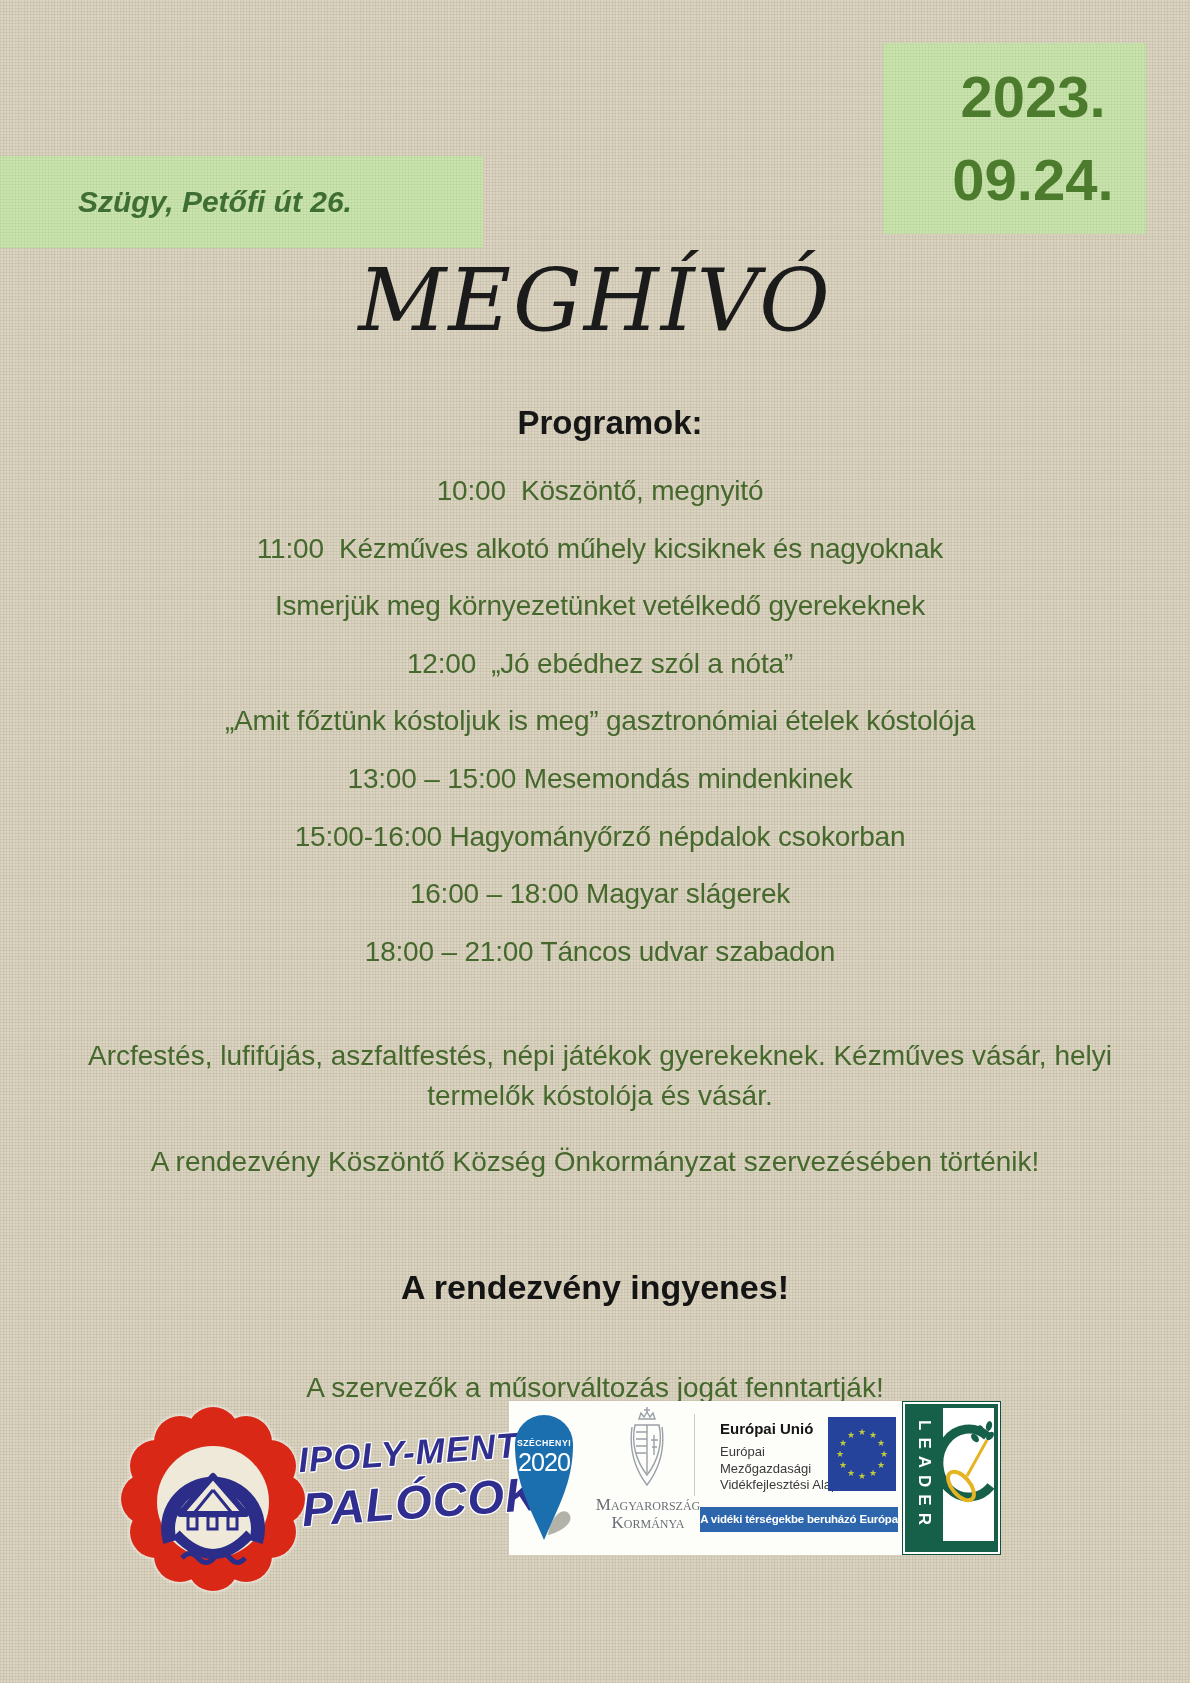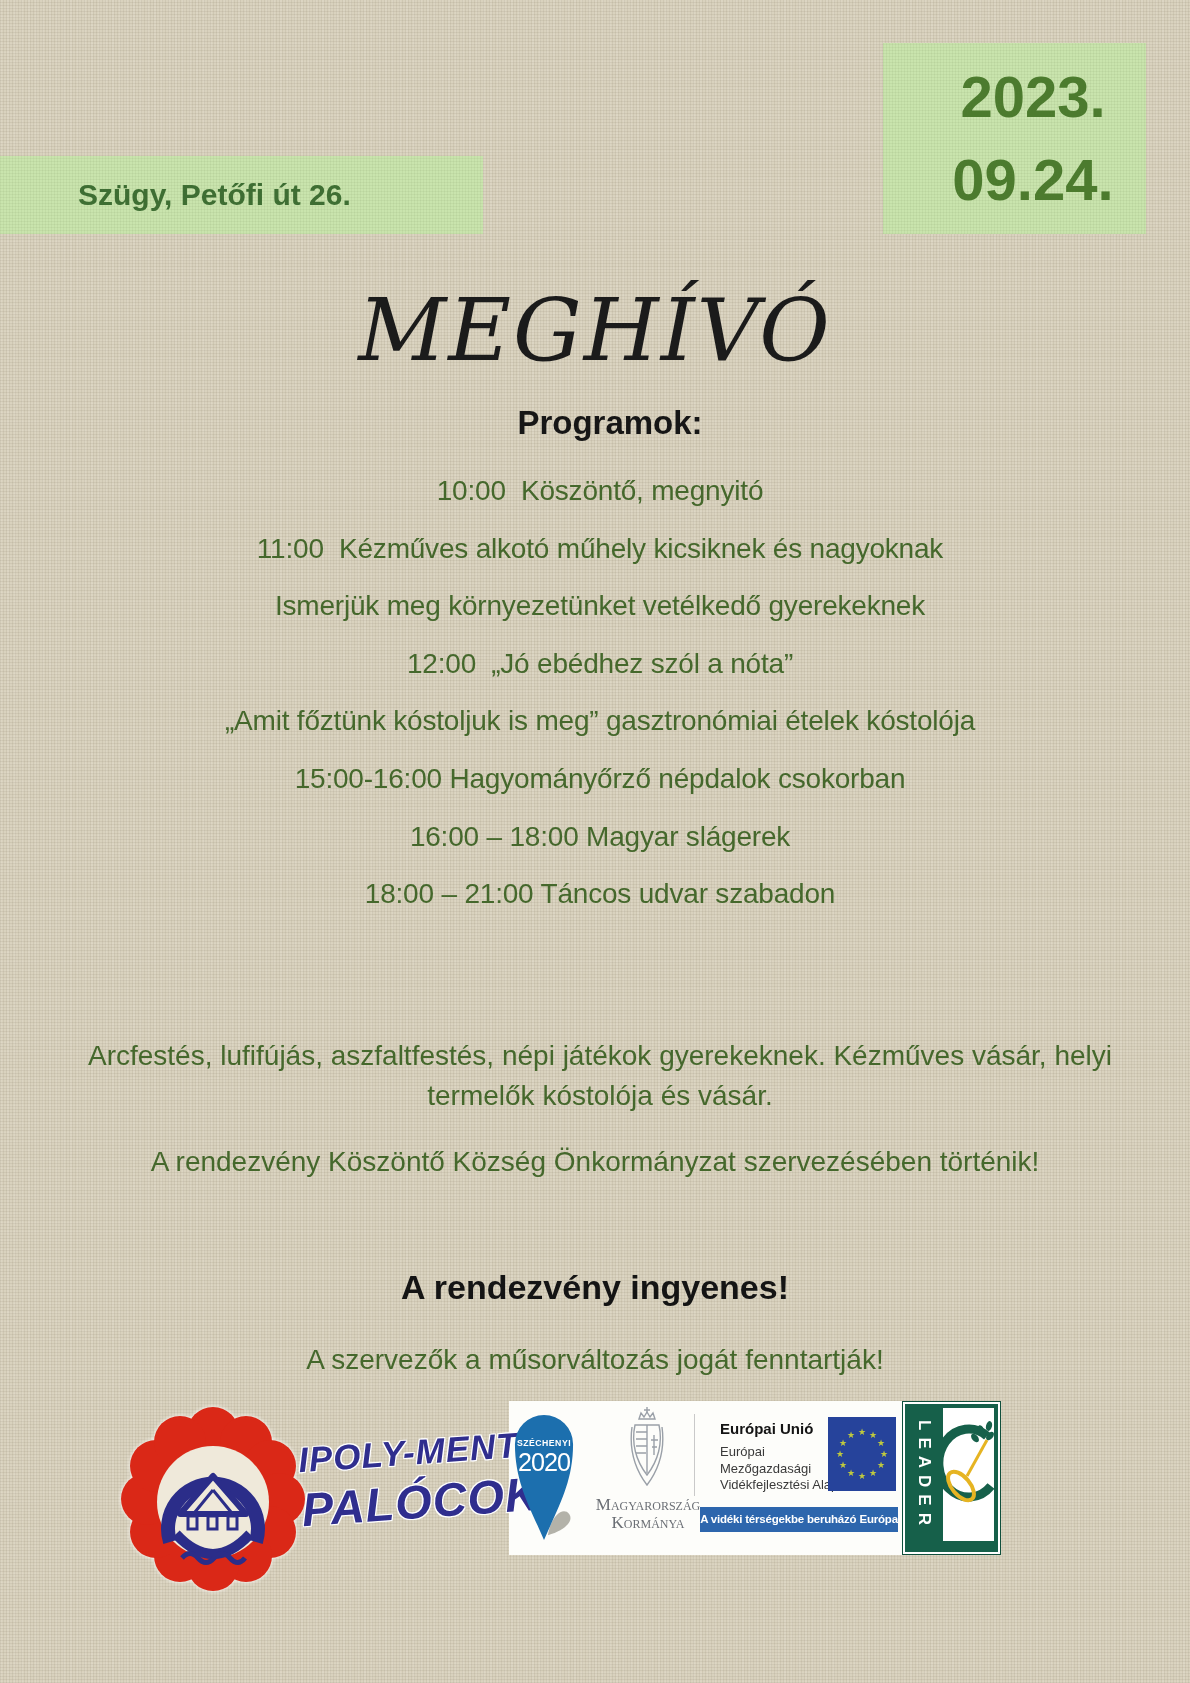--- a/index.html
+++ b/index.html
@@ -14,35 +14,35 @@
       repeating-linear-gradient(0deg, rgba(255,255,255,0.05) 0px 2px, transparent 2px 9px);
   }
   .weave{
     background-image:
       repeating-linear-gradient(0deg, rgba(90,110,60,0.07) 0px, rgba(90,110,60,0.07) 1px, transparent 1px, transparent 3px),
       repeating-linear-gradient(90deg, rgba(90,110,60,0.07) 0px, rgba(90,110,60,0.07) 1px, transparent 1px, transparent 3px);
   }
   .abs{position:absolute;}
   .banner-title{left:0;top:40px;width:662px;height:92px;background-color:#c9e4ad;display:flex;align-items:center;}
   .banner-title span{margin-left:72px;font-size:46px;letter-spacing:.5px;color:#151515;}
-  .banner-location{left:0;top:156px;width:483px;height:78px;background-color:#c9e4ad;display:flex;align-items:center;}
+  .banner-location{left:0;top:156px;width:483px;height:92px;background-color:#c9e4ad;display:flex;align-items:center;font-style:italic;}
   .banner-location span{margin-left:78px;font-size:30px;font-weight:bold;color:#3e6e33;}
   .date-box{left:883px;top:43px;width:226px;height:191px;background-color:#c9e4ad;
     display:flex;flex-direction:column;justify-content:space-evenly;align-items:center;padding-left:37px;}
   .date-box div{font-size:58px;font-weight:bold;color:#4c7b2e;line-height:1;}
   .meghivo{left:0;top:250px;width:100%;text-align:center;box-sizing:border-box;
-    font-family:"DejaVu Serif","Liberation Serif",serif;font-style:italic;font-size:86px;color:#1b1b1b;letter-spacing:2px;margin-top:30px;}
+    font-family:"DejaVu Serif","Liberation Serif",serif;font-style:italic;font-size:86px;color:#1b1b1b;letter-spacing:2px;}
   .prog-head{left:0;top:404px;width:100%;text-align:center;padding-left:30px;box-sizing:border-box;
     font-size:33px;font-weight:bold;color:#161616;}
   .prog-list{left:0;top:462px;width:100%;text-align:center;padding-left:10px;box-sizing:border-box;}
   .prog-list div{height:57.6px;line-height:57.6px;font-size:28px;letter-spacing:-0.2px;color:#45682c;white-space:pre-wrap;}
   .description{left:80px;top:1036px;width:1040px;text-align:center;font-size:28px;line-height:40px;color:#45682c;}
   .organizer{left:0;top:1146px;width:100%;text-align:center;font-size:28px;color:#45682c;}
   .free-note{left:0;top:1268px;width:100%;text-align:center;font-size:34px;font-weight:bold;color:#141414;}
-  .disclaimer{left:0;top:1344px;width:100%;text-align:center;font-size:28px;color:#45682c;}
+  .disclaimer{left:0;top:1372px;width:100%;text-align:center;font-size:28px;color:#45682c;}
 
   .footer-panel{left:509px;top:1401px;width:492px;height:154px;background:#fdfdfa;}
 
   .palocok{left:118px;top:1402px;width:385px;height:196px;}
   .palocok-text{position:absolute;left:182px;top:30px;transform:rotate(-4deg);color:#302e8e;
     font-style:italic;font-weight:bold;
     text-shadow:0 0 2px #fff,0 0 2px #fff,1px 1px 0 #fff,-1px -1px 0 #fff,1px -1px 0 #fff,-1px 1px 0 #fff;}
   .palocok-text .l1{font-size:35px;letter-spacing:1px;}
   .palocok-text .l2{font-size:47px;letter-spacing:1px;margin-top:2px;}
 
@@ -78,20 +78,21 @@
 
   <div class="abs meghivo">MEGHÍVÓ</div>
   <div class="abs prog-head">Programok:</div>
 
   <div class="abs prog-list">
     <div>10:00  Köszöntő, megnyitó</div>
     <div>11:00  Kézműves alkotó műhely kicsiknek és nagyoknak</div>
     <div>Ismerjük meg környezetünket vetélkedő gyerekeknek</div>
     <div>12:00  „Jó ebédhez szól a nóta”</div>
     <div>„Amit főztünk kóstoljuk is meg” gasztronómiai ételek kóstolója</div>
+    <div>13:00 – 15:00 Mesemondás mindenkinek</div>
     <div>15:00-16:00 Hagyományőrző népdalok csokorban</div>
     <div>16:00 – 18:00 Magyar slágerek</div>
     <div>18:00 – 21:00 Táncos udvar szabadon</div>
   </div>
 
   <div class="abs description">Arcfestés, lufifújás, aszfaltfestés, népi játékok gyerekeknek. Kézműves vásár, helyi termelők kóstolója és vásár.</div>
   <div class="abs organizer">A rendezvény Köszöntő Község Önkormányzat szervezésében történik!</div>
   <div class="abs free-note">A rendezvény ingyenes!</div>
   <div class="abs disclaimer">A szervezők a műsorváltozás jogát fenntartják!</div>
 

